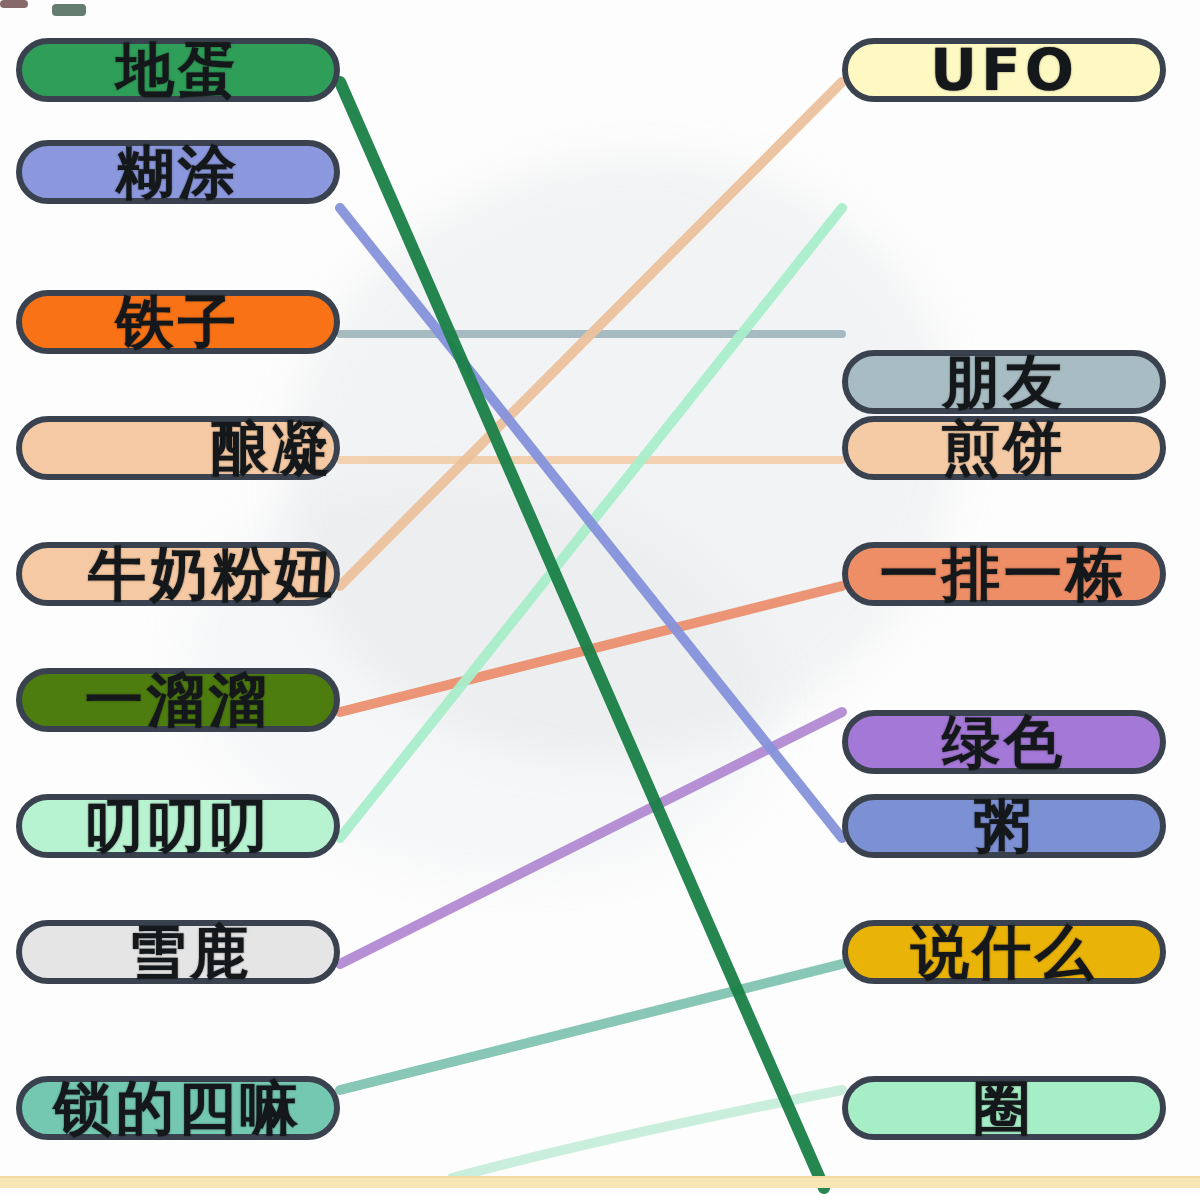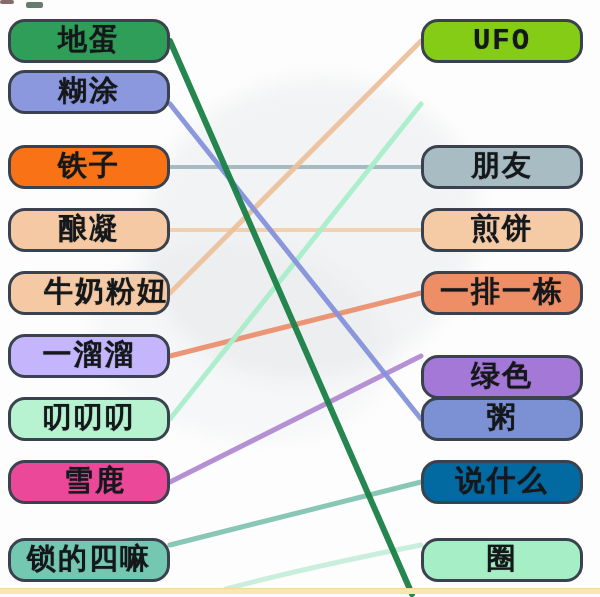--- a/index.html
+++ b/index.html
@@ -19,25 +19,25 @@
     filter:blur(10px);
   }
   .bg-blob.b1{left:140px;top:80px;width:340px;height:300px;background:rgba(178,184,192,0.14);transform:rotate(-18deg);}
   .bg-blob.b2{left:90px;top:240px;width:300px;height:200px;background:rgba(190,195,202,0.10);transform:rotate(10deg);}
 
   
   #lines-layer{position:absolute;left:0;top:0;z-index:2;}
 
   
   .box{
-    position:absolute;width:162px;height:44px;
+    position:absolute;width:162px;height:32px;
     border:3px solid #39424e;border-radius:17px;
     box-sizing:border-box;
     display:flex;align-items:center;justify-content:center;
-    z-index:3;cursor:pointer;font-family:Liberation Mono, monospace;
+    z-index:3;cursor:pointer;
   }
   .box .label{
     font-weight:700;font-size:29px;line-height:1;
     color:#15181b;letter-spacing:2px;white-space:nowrap;
     text-shadow:0 0 1px rgba(20,20,20,.55);
   }
   .col-left{left:8px;}
   .col-right{left:421px;}
   .r0{top:19px}.r1{top:70px}.r2{top:145px}.r3{top:208px}
   .r4{top:271px}.r5{top:334px}.r6{top:397px}.r7{top:460px}.r8{top:538px}
@@ -75,58 +75,58 @@
 
   <div class="box col-left r0" style="background-color: rgb(47, 158, 88);">
       <span class="label">地蛋</span>
     </div>
   <div class="box col-left r1" style="background-color: rgb(139, 152, 221);">
       <span class="label">糊涂</span>
     </div>
   <div class="box col-left r2" style="background-color: #f97316;">
       <span class="label">铁子</span>
     </div>
-  <div class="box col-left r3" style="background-color: rgb(245, 201, 163);">
+  <div class="box col-left r3" style="background-color: rgb(245, 201, 163); justify-content: flex-end;">
       <span class="label">酿凝</span>
     </div>
   <div class="box col-left r4" style="background-color: rgb(245, 201, 163); padding-left: 34px;">
       <span class="label">牛奶粉妞</span>
     </div>
-  <div class="box col-left r5" style="background-color: #c4b5fd; text-align: right;">
+  <div class="box col-left r5" style="background-color: #4d7c0f; text-align: right;">
       <span class="label">一溜溜</span>
     </div>
   <div class="box col-left r6" style="background-color: rgb(183, 242, 209);">
       <span class="label">叨叨叨</span>
     </div>
-  <div class="box col-left r7" style="background-color: #ec4899; padding-left: 12px;">
+  <div class="box col-left r7" style="background-color: #e5e5e5; padding-left: 12px;">
       <span class="label">雪鹿</span>
     </div>
   <div class="box col-left r8" style="background-color: rgb(116, 200, 178);">
       <span class="label">锁的四嘛</span>
     </div>
 
-  <div class="box col-right r0" style="background-color: #84cc16;">
+  <div class="box col-right r0" style="background-color: #fef9c3;">
       <span class="label">UFO</span>
     </div>
-  <div class="box col-right r2" style="background-color: rgb(167, 189, 195);">
+  <div class="box col-right r2" style="background-color: rgb(167, 189, 195); margin-top: 30px;">
       <span class="label">朋友</span>
     </div>
   <div class="box col-right r4" style="background-color: rgb(238, 142, 102);">
       <span class="label">一排一栋</span>
     </div>
   <div class="box col-right r3" style="background-color: rgb(245, 203, 166);">
       <span class="label">煎饼</span>
     </div>
   <div class="box col-right r5" style="background-color: rgb(164, 120, 214); margin-top: 21px;">
       <span class="label">绿色</span>
     </div>
   <div class="box col-right r6" style="background-color: rgb(124, 144, 212);">
       <span class="label">粥</span>
     </div>
-  <div class="box col-right r7" style="background-color: #0369a1;">
+  <div class="box col-right r7" style="background-color: #eab308;">
       <span class="label">说什么</span>
     </div>
   <div class="box col-right r8" style="background-color: rgb(165, 238, 198);">
       <span class="label">圈</span>
     </div>
 
   <div id="bottom-bar" style="background: rgb(248, 229, 180);"></div>
   <div class="artifact a1"></div>
   <div class="artifact a2"></div>
 </div>

